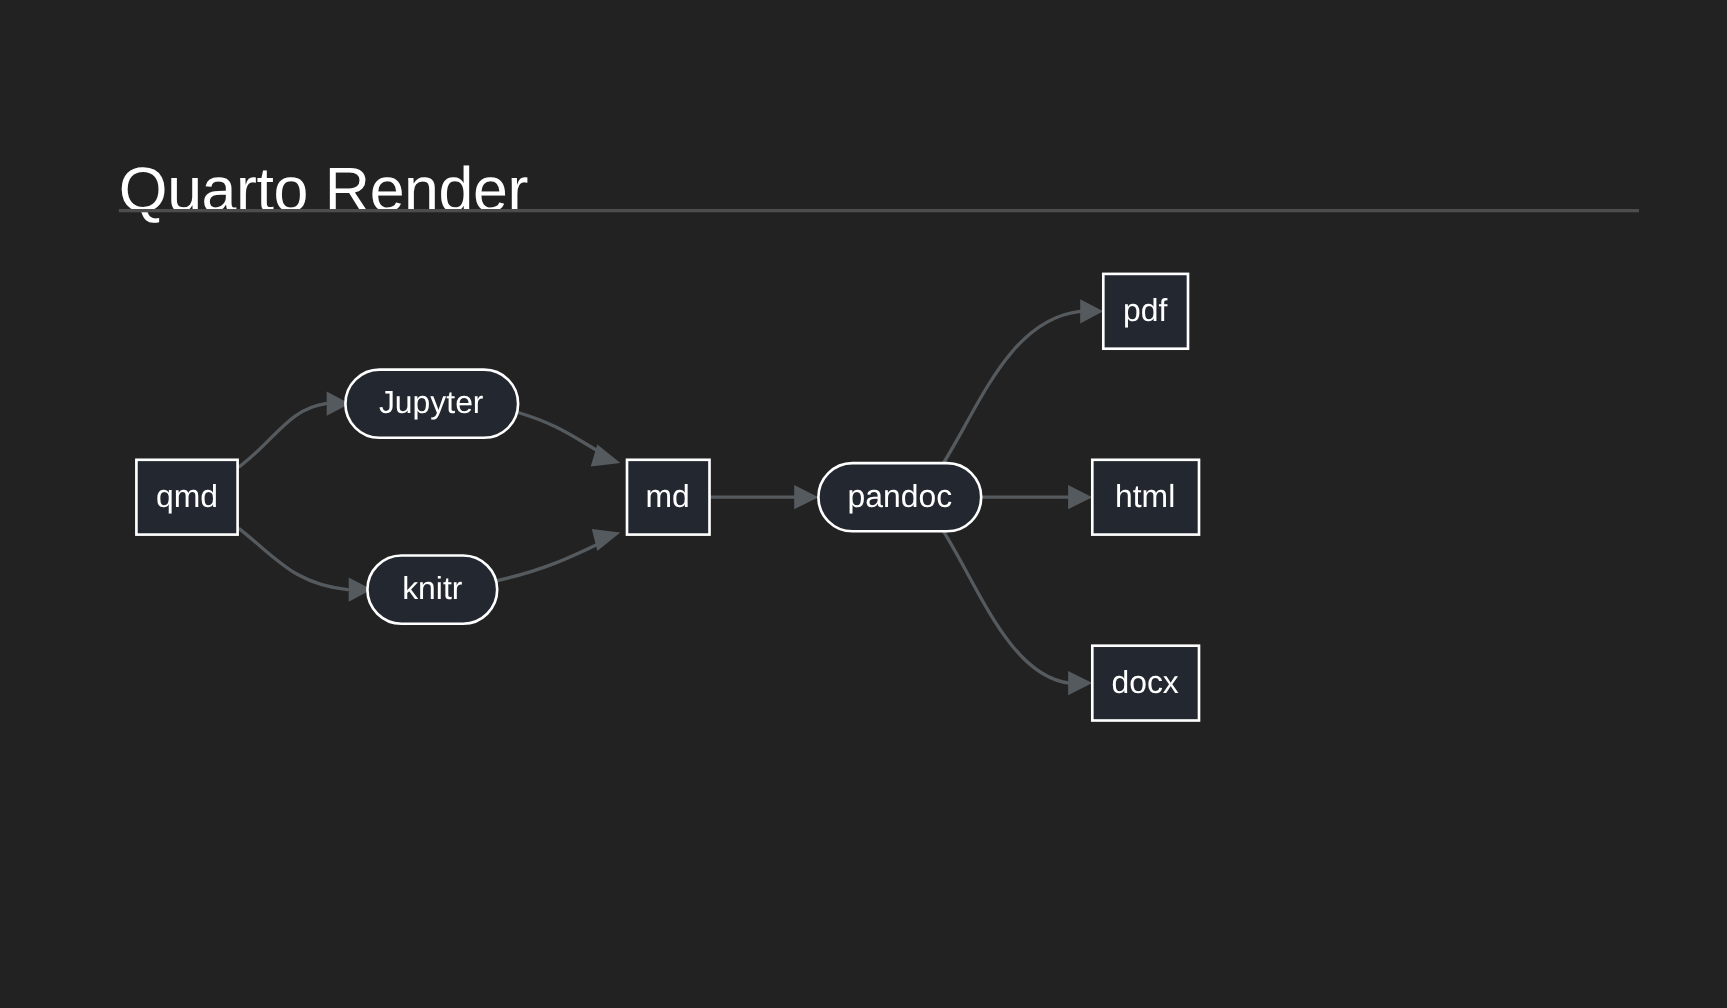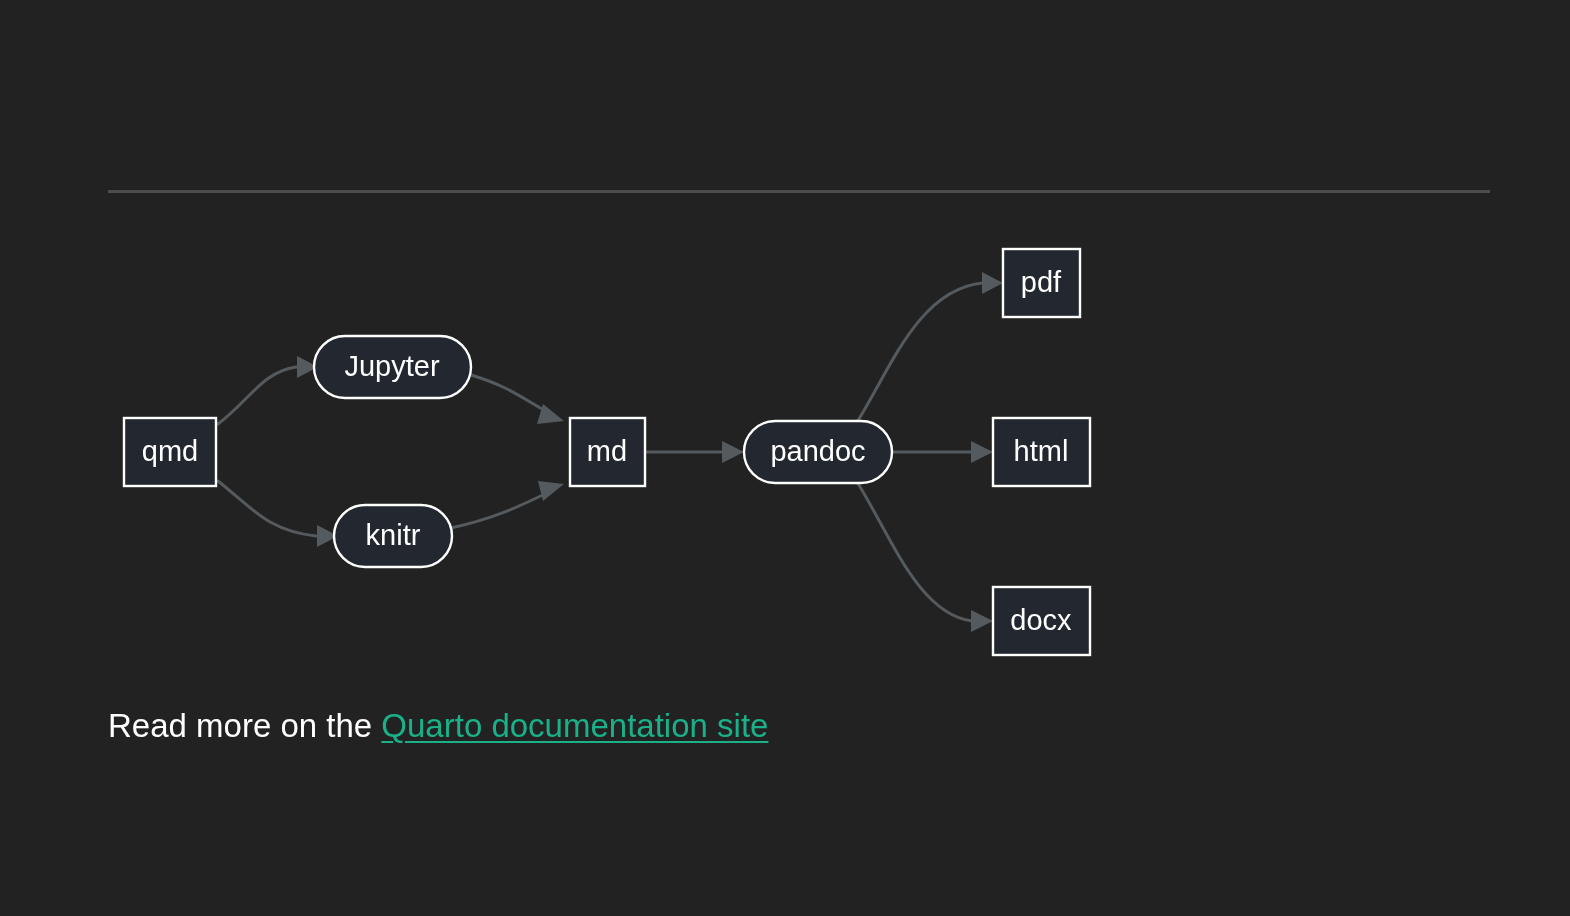--- a/index.html
+++ b/index.html
@@ -94,20 +94,21 @@
     text-decoration-thickness: 2px;
     text-underline-offset: 4px;
     cursor: pointer;
   }
 </style>
 </head>
 <body>
 
 <div class="slide">
 
+  <h1 class="slide-title">Quarto Render</h1>
 
   <div class="title-rule"></div>
 
   <div class="diagram-wrap">
     <svg width="1570" height="916" viewBox="0 0 1570 916" xmlns="http://www.w3.org/2000/svg">
 
       <g>
         <path class="edge-path" d="M 218 424 C 250 400, 262 372, 296 367"></path>
         <polygon class="edge-head" points="297,356 318,367 297,378"></polygon>
       </g>
@@ -183,15 +184,14 @@
       </g>
 
       <g>
         <rect class="node-rect" x="993" y="587" width="97" height="68" rx="0"></rect>
         <text class="node-label" x="1041" y="622">docx</text>
       </g>
 
     </svg>
   </div>
 
-  <p class="footer-text"><span>Read more on the </span><a class="footer-link">Quarto documentation site</a></p>
 
 </div>
 
 </body></html>

